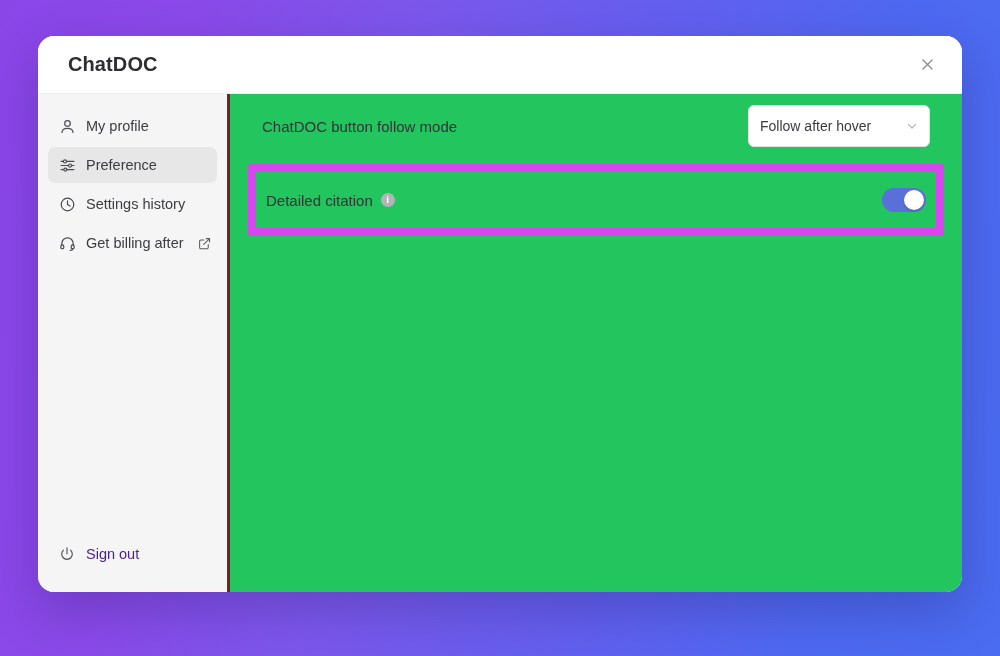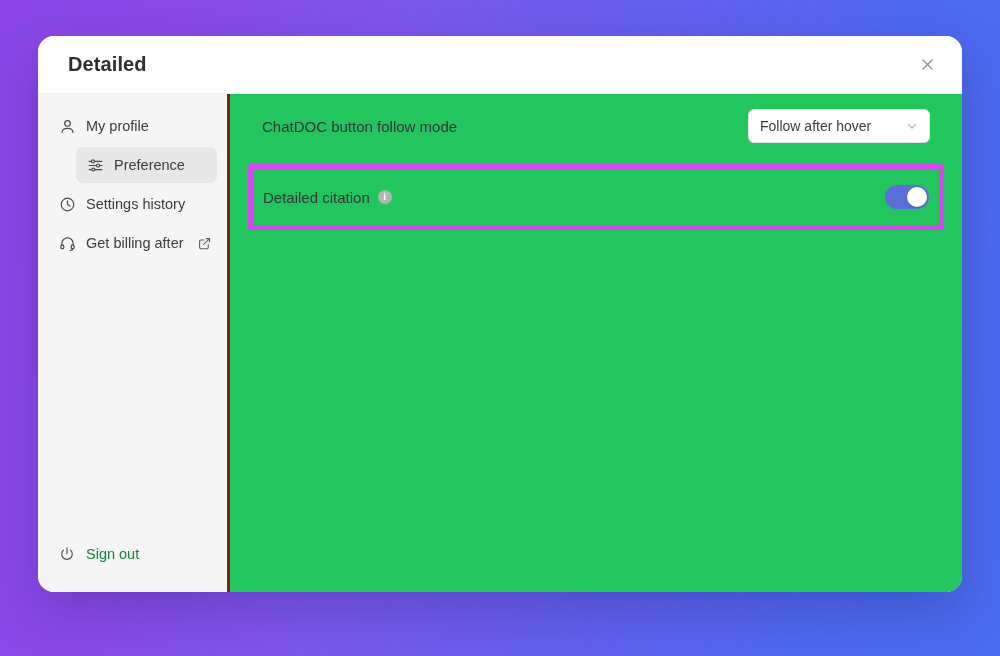--- a/index.html
+++ b/index.html
@@ -94,21 +94,21 @@
     align-items: center;
     gap: 10px;
     height: 36px;
     padding: 0 10px;
     border-radius: 7px;
     cursor: pointer;
     color: #3c3c42;
     font-size: 14.5px;
     white-space: nowrap;
   }
-  .nav-item.active { background: #e7e7e7; margin-left: 28px; }
+  .nav-item.active { background: #e7e7e7; }
   .nav-icon {
     width: 18px;
     height: 18px;
     flex: 0 0 18px;
     display: flex;
     align-items: center;
     justify-content: center;
     color: #4a4a52;
   }
   .nav-label { line-height: 1; }
@@ -124,21 +124,21 @@
   .sidebar-spacer { flex: 1 1 auto; }
 
   .signout {
     display: flex;
     align-items: center;
     gap: 10px;
     height: 36px;
     padding: 0 10px;
     border-radius: 7px;
     cursor: pointer;
-    color: #15803d;
+    color: #4c1d95;
     font-size: 14.5px;
     margin-bottom: 4px;
   }
 
   
   .content {
     flex: 1 1 auto;
     background: #22c55e;
     padding: 0 18px;
     position: relative;
@@ -155,21 +155,21 @@
     font-size: 15px;
     color: #333338;
     display: flex;
     align-items: center;
     gap: 8px;
   }
 
   
   .select-box {
     width: 182px;
-    height: 34px;
+    height: 42px;
     border: 1px solid #e2e2e4;
     border-radius: 6px;
     background: #fff;
     display: flex;
     align-items: center;
     justify-content: space-between;
     padding: 0 11px;
     cursor: pointer;
     font-size: 14px;
     color: #3a3a40;
@@ -193,21 +193,21 @@
     font-weight: bold;
     line-height: 14px;
     text-align: center;
     display: inline-block;
     font-family: "Liberation Serif", serif;
     cursor: default;
   }
 
   
   .highlight-wrap {
-    border: 5px solid #d946ef;
+    border: 8px solid #d946ef;
     border-radius: 3px;
     margin-top: 6px;
   }
   .highlight-wrap .pref-row {
     height: 56px;
     padding: 0 10px;
   }
 
   
   .toggle {
@@ -229,21 +229,21 @@
     background: #ffffff;
     box-shadow: 0 1px 2px rgba(0,0,0,.2);
   }
 </style>
 </head>
 <body>
 
 <div class="modal">
 
   <div class="modal-header">
-    <div class="modal-title">Detailed</div>
+    <div class="modal-title">ChatDOC</div>
     <button class="close-btn">
       <span>
         <svg width="15" height="15" viewBox="0 0 15 15" fill="none" stroke="#8a8a90" stroke-width="1.3" stroke-linecap="round">
           <line x1="3" y1="3" x2="12" y2="12"></line>
           <line x1="12" y1="3" x2="3" y2="12"></line>
         </svg>
       </span>
     </button>
   </div>
 

